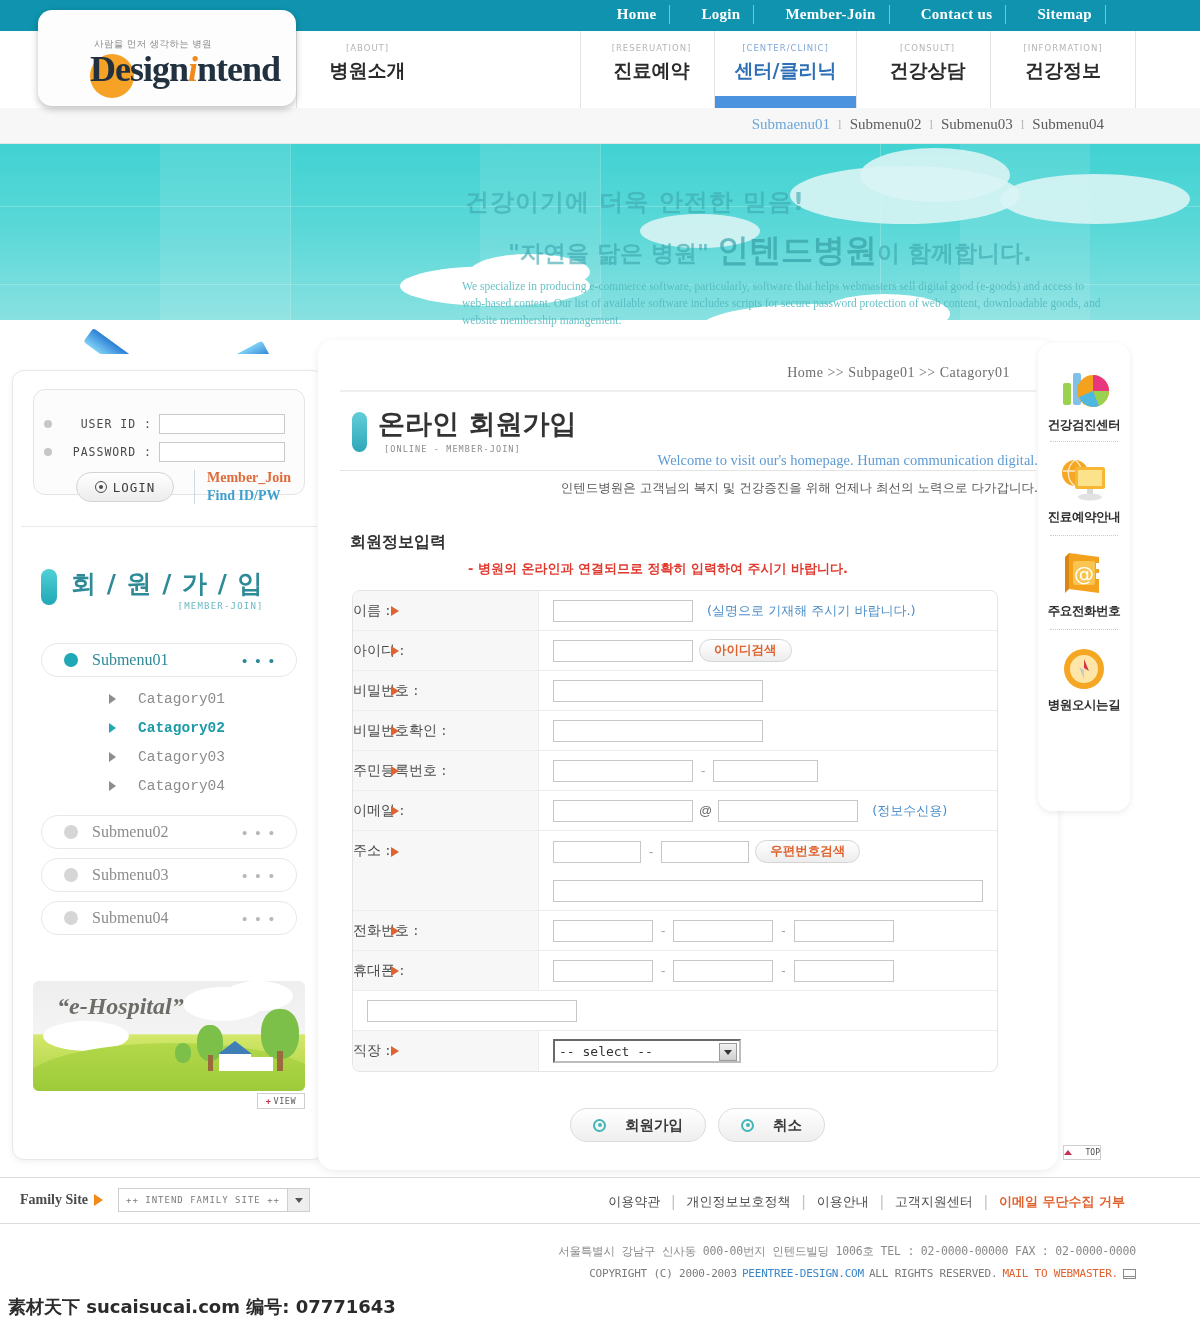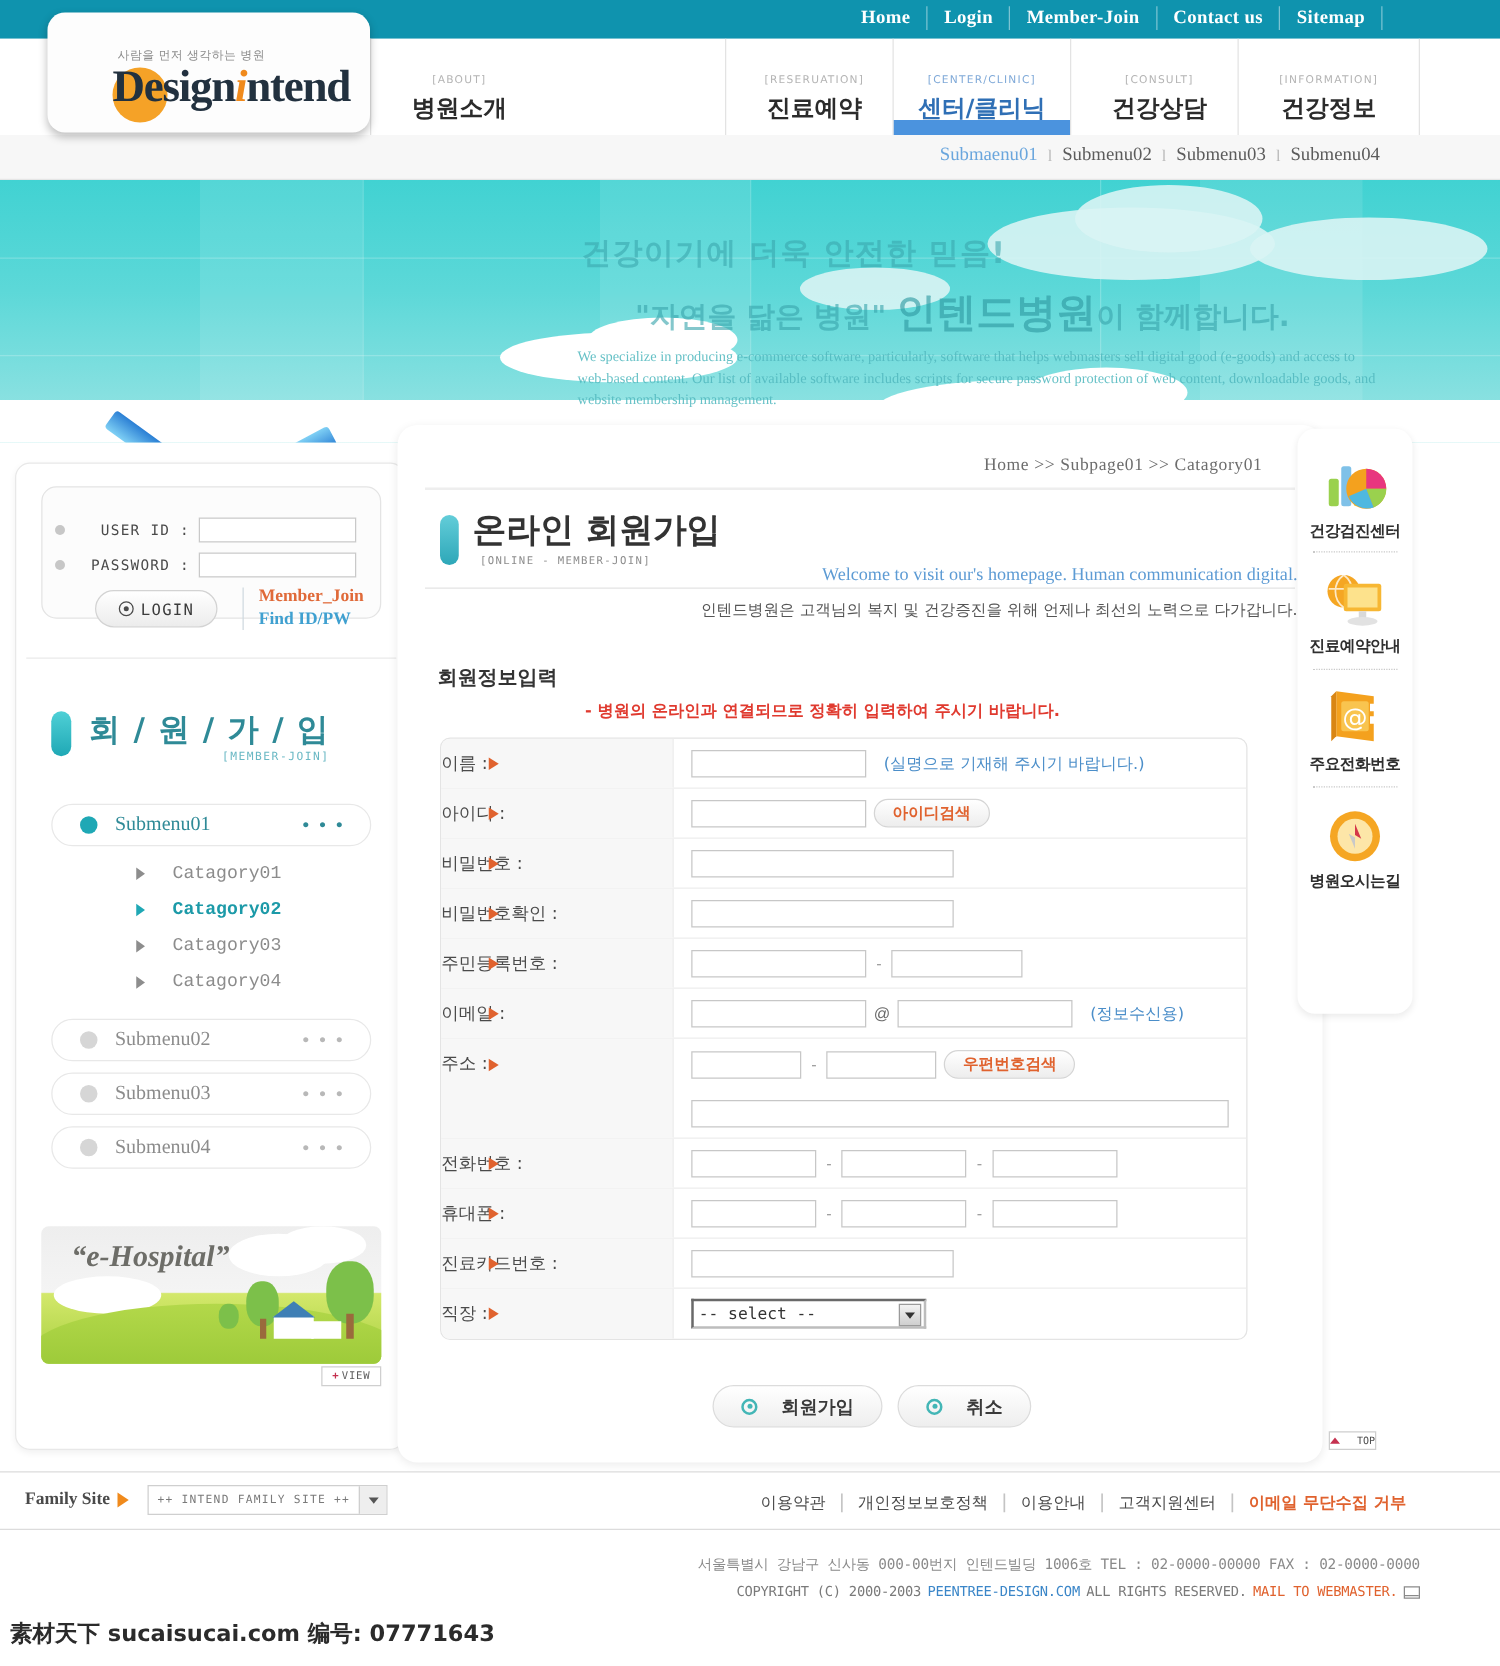--- a/index.html
+++ b/index.html
@@ -10,21 +10,21 @@
   }
   .page { position: relative; width: 1200px; height: 1333px; background:#fff; }
 
   
   .topbar {
     position:absolute; left:0; top:0; width:1200px; height:31px;
     background:#0f93ae;
   }
   .topnav {
     position:absolute; right:94px; top:5px;
-    display:flex; gap:0px;
+    display:flex; gap:18px;
   }
   .topnav a {
     color:#ffffff; font-size:15px; font-weight:bold; text-decoration:none;
     padding:0 13px; letter-spacing:0.3px; border-right:1px solid rgba(255,255,255,.45);
     line-height:19px; font-family:"Liberation Serif", serif;
   }
   .topnav a:last-child { border-right:1px solid rgba(255,255,255,.45); }
 
   
   .logo-box {
@@ -51,21 +51,21 @@
   .mainnav {
     position:absolute; left:0; top:31px; width:1200px; height:77px;
     background:#ffffff;
   }
   .navitem {
     position:absolute; top:0; height:77px; width:142px;
     border-left:1px solid #e3e3e3;
     text-align:center; cursor:pointer;
   }
   .navitem .en {
-    font-size:8.5px; color:#b4b4b4; letter-spacing:1px; margin-top:28px;
+    font-size:8.5px; color:#b4b4b4; letter-spacing:1px; margin-top:12px;
     font-family:"DejaVu Sans", sans-serif;
   }
   .navitem .ko {
     font-size:19px; color:#2b2b2b; margin-top:5px; font-weight:bold;
     font-family:"DejaVu Sans", sans-serif;
   }
   .navitem.active .en { color:#7fa9d8; }
   .navitem.active .ko { color:#2f6fb5; }
   .navitem .underline {
     position:absolute; left:0; bottom:0; width:100%; height:12px;
@@ -758,24 +758,20 @@
         <div class="fv">
           <input class="inp w100" type="text" value="" style="">
           <span class="dash">-</span>
           <input class="inp w100" type="text" value="" style="">
           <span class="dash">-</span>
           <input class="inp w100" type="text" value="" style="">
         </div>
       </div>
 
       <div class="frow">
-        <div class="fl">
-          <span class="tri"></span>
-          <span class="lbl">진료카드번호 :</span>
-        </div>
         <div class="fv">
           <input class="inp w210" type="text" value="" style="">
         </div>
       </div>
 
       <div class="frow">
         <div class="fl">
           <span class="tri"></span>
           <span class="lbl">직장 :</span>
         </div>

